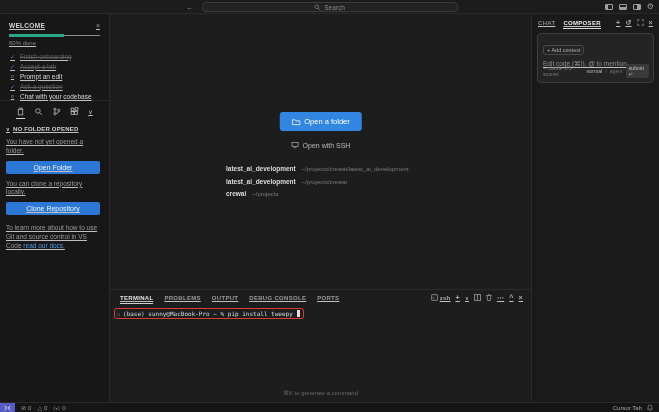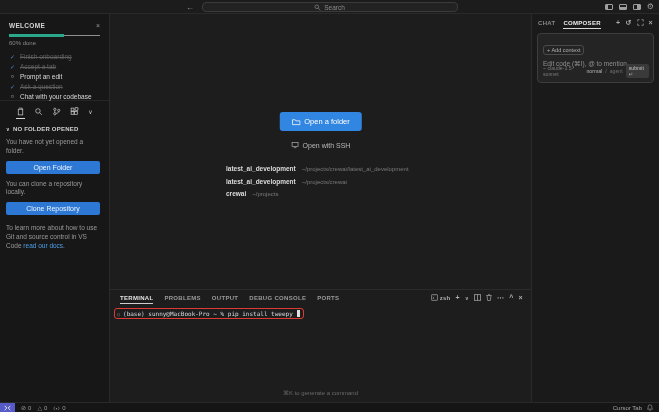--- a/index.html
+++ b/index.html
@@ -18,21 +18,21 @@
     width:256px; height:10px; background:#222222; border:1px solid #3b3b3b; border-radius:4px;
     display:flex; align-items:center; justify-content:center; gap:3px; color:#8a8a8a; font-size:6.5px;
   }
   .win-icons { position:absolute; right:5px; top:0; height:14px; display:flex; gap:6px; align-items:center; }
   .panel-icon { width:8px; height:6px; border:1px solid #9f9f9f; border-radius:1px; position:relative; }
   .panel-icon.pleft::after  { content:''; position:absolute; left:0; top:0; bottom:0; width:2.5px; background:#9f9f9f; }
   .panel-icon.pbottom::after{ content:''; position:absolute; left:0; right:0; bottom:0; height:2px; background:#9f9f9f; }
   .panel-icon.pright::after { content:''; position:absolute; right:0; top:0; bottom:0; width:2.5px; background:#9f9f9f; }
   .gear { color:#9f9f9f; font-size:8px; line-height:8px; }
   
-  .body { display:flex; height:388px; }
+  .body { display:flex; height:388px;text-decoration:underline; }
   .sidebar { width:110px; background:#171717; border-right:1px solid #2a2a2a; font-size:6.5px; flex:none; }
   .center { flex:1; display:flex; flex-direction:column; background:#1d1d1d; min-width:0; }
   .rightpanel { width:128px; flex:none; background:#1a1a1a; border-left:1px solid #2a2a2a; }
   
   .welcome { height:87px; padding:8px 9px 0 9px; border-bottom:1px solid #262626; }
   .welcome-head { display:flex; justify-content:space-between; align-items:center; }
   .welcome-title { font-weight:bold; color:#d6d6d6; font-size:6.5px; letter-spacing:.3px; }
   .welcome-close { color:#9a9a9a; font-size:7px; }
   .progress { position:relative; height:3px; margin-top:5px; }
   .progress::after { content:''; position:absolute; left:60%; right:0; top:1px; height:1px; background:#8f8f8f; }

